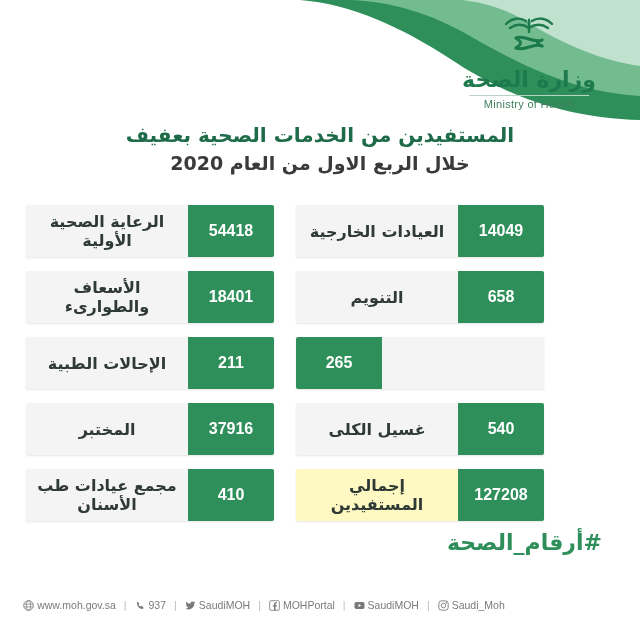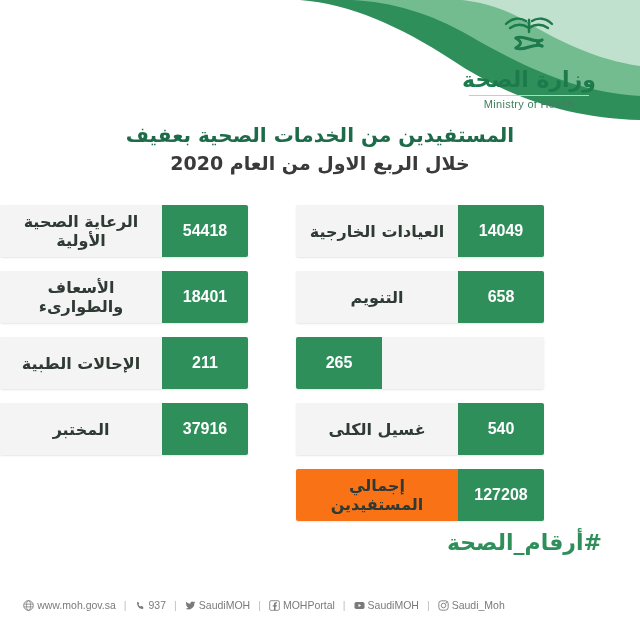--- a/index.html
+++ b/index.html
@@ -46,21 +46,21 @@
     position:absolute;top:110px;left:0;width:640px;text-align:center;
     font-size:20px;font-weight:bold;color:#1d6b48;margin-top:13px;
   }
   .title-sub{
     position:absolute;top:152px;left:0;width:640px;text-align:center;
     font-size:19px;font-weight:bold;color:#3a3a3a;
   }
   
   .grid{
     position:absolute;top:205px;left:0;width:544px;
-    display:flex;flex-direction:row-reverse;justify-content:space-between;
+    display:flex;flex-direction:row-reverse;justify-content:flex-end;
     gap:22px;
   }
   .col{display:flex;flex-direction:column;gap:14px;}
   .row{
     width:248px;height:52px;
     display:flex;flex-direction:row-reverse;align-items:stretch;
     background:#f4f4f4;
     border-radius:2px;
     overflow:hidden;
     box-shadow:0 1px 2px rgba(0,0,0,.10);
@@ -74,21 +74,21 @@
   }
   .row .value{
     min-width:68px;
     background:#2f8f5b;
     color:#ffffff;
     display:flex;align-items:center;justify-content:center;
     font-size:16px;font-weight:bold;
     padding:12px 9px;
     font-family:"Liberation Sans", sans-serif;
   }
-  .row.total .label{background:#f97316;}
+  .row.total .label{background:#fef9c3;}
   
   .hashtag{
     position:absolute;top:530px;right:38px;
     font-size:22px;font-weight:bold;color:#2f8f5b;margin-left:24px;
   }
   
   .footer{
     position:absolute;bottom:28px;left:0;width:528px;
     display:flex;flex-direction:row;justify-content:center;align-items:flex-end;
     gap:8px;
@@ -156,20 +156,24 @@
         <div class="value">18401</div>
       </div>
       <div class="row">
         <div class="label">الإحالات الطبية</div>
         <div class="value">211</div>
       </div>
       <div class="row">
         <div class="label">المختبر</div>
         <div class="value">37916</div>
       </div>
+      <div class="row">
+        <div class="label">مجمع عيادات طب الأسنان</div>
+        <div class="value">410</div>
+      </div>
     </div>
 
     <div class="col">
       <div class="row">
         <div class="label">العيادات الخارجية</div>
         <div class="value">14049</div>
       </div>
       <div class="row">
         <div class="label">التنويم</div>
         <div class="value">658</div>

